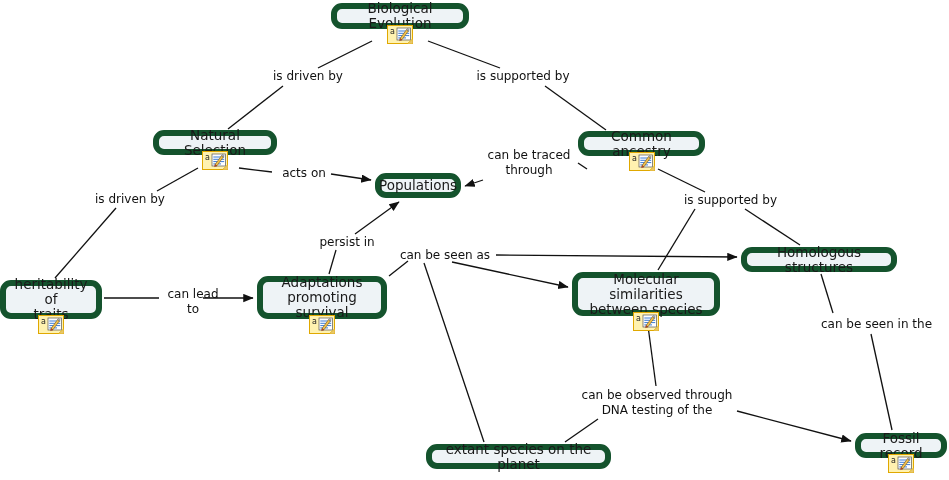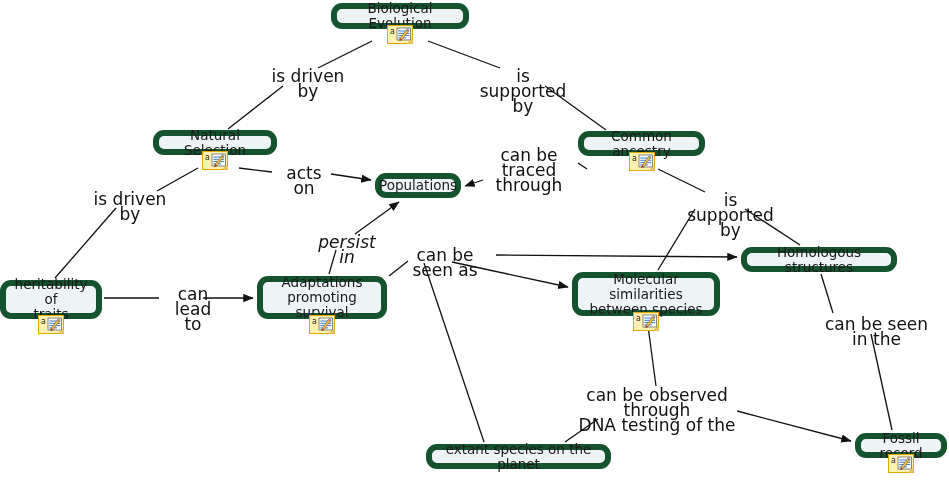--- a/index.html
+++ b/index.html
@@ -41,21 +41,21 @@
     padding: 2px 7px;
     z-index: 3;
   }
   .node-label {
     display: block;
     white-space: pre-line;
   }
   .edge-label {
     position: absolute;
     color: #111111;
-    font-size: 17px;
+    font-size: 12px;
     line-height: 15px;
     text-align: center;
     white-space: pre-line;
     background: transparent;
     z-index: 4;
   }
   .note-icon {
     position: absolute;
     width: 26px;
     height: 19px;
@@ -245,21 +245,21 @@
       </div>
     </div>
   <div id="labels-layer">
       <div class="edge-label" style="left: 268px; top: 69px; width: 80px;">is driven by</div>
       <div class="edge-label" style="left: 473px; top: 69px; width: 100px;">is supported by</div>
       <div class="edge-label" style="left: 90px; top: 192px; width: 80px;">is driven by</div>
       <div class="edge-label" style="left: 278px; top: 166px; width: 52px;">acts on</div>
       <div class="edge-label" style="left: 484px; top: 148px; width: 90px;">can be traced
 through</div>
       <div class="edge-label" style="left: 679px; top: 193px; width: 103px;">is supported by</div>
-      <div class="edge-label" style="left: 315px; top: 235px; width: 64px; font-style: italic;">persist in</div>
+      <div class="edge-label" style="left: 315px; top: 235px; width: 64px;">persist in</div>
       <div class="edge-label" style="left: 396px; top: 248px; width: 98px;">can be seen as</div>
       <div class="edge-label" style="left: 162px; top: 287px; width: 62px;">can lead
 to</div>
       <div class="edge-label" style="left: 772px; top: 317px; width: 121px; margin-left: 44px;">can be seen in the</div>
       <div class="edge-label" style="left: 577px; top: 388px; width: 160px;">can be observed through
 DNA testing of the</div>
     </div>
 
 </div>
 

